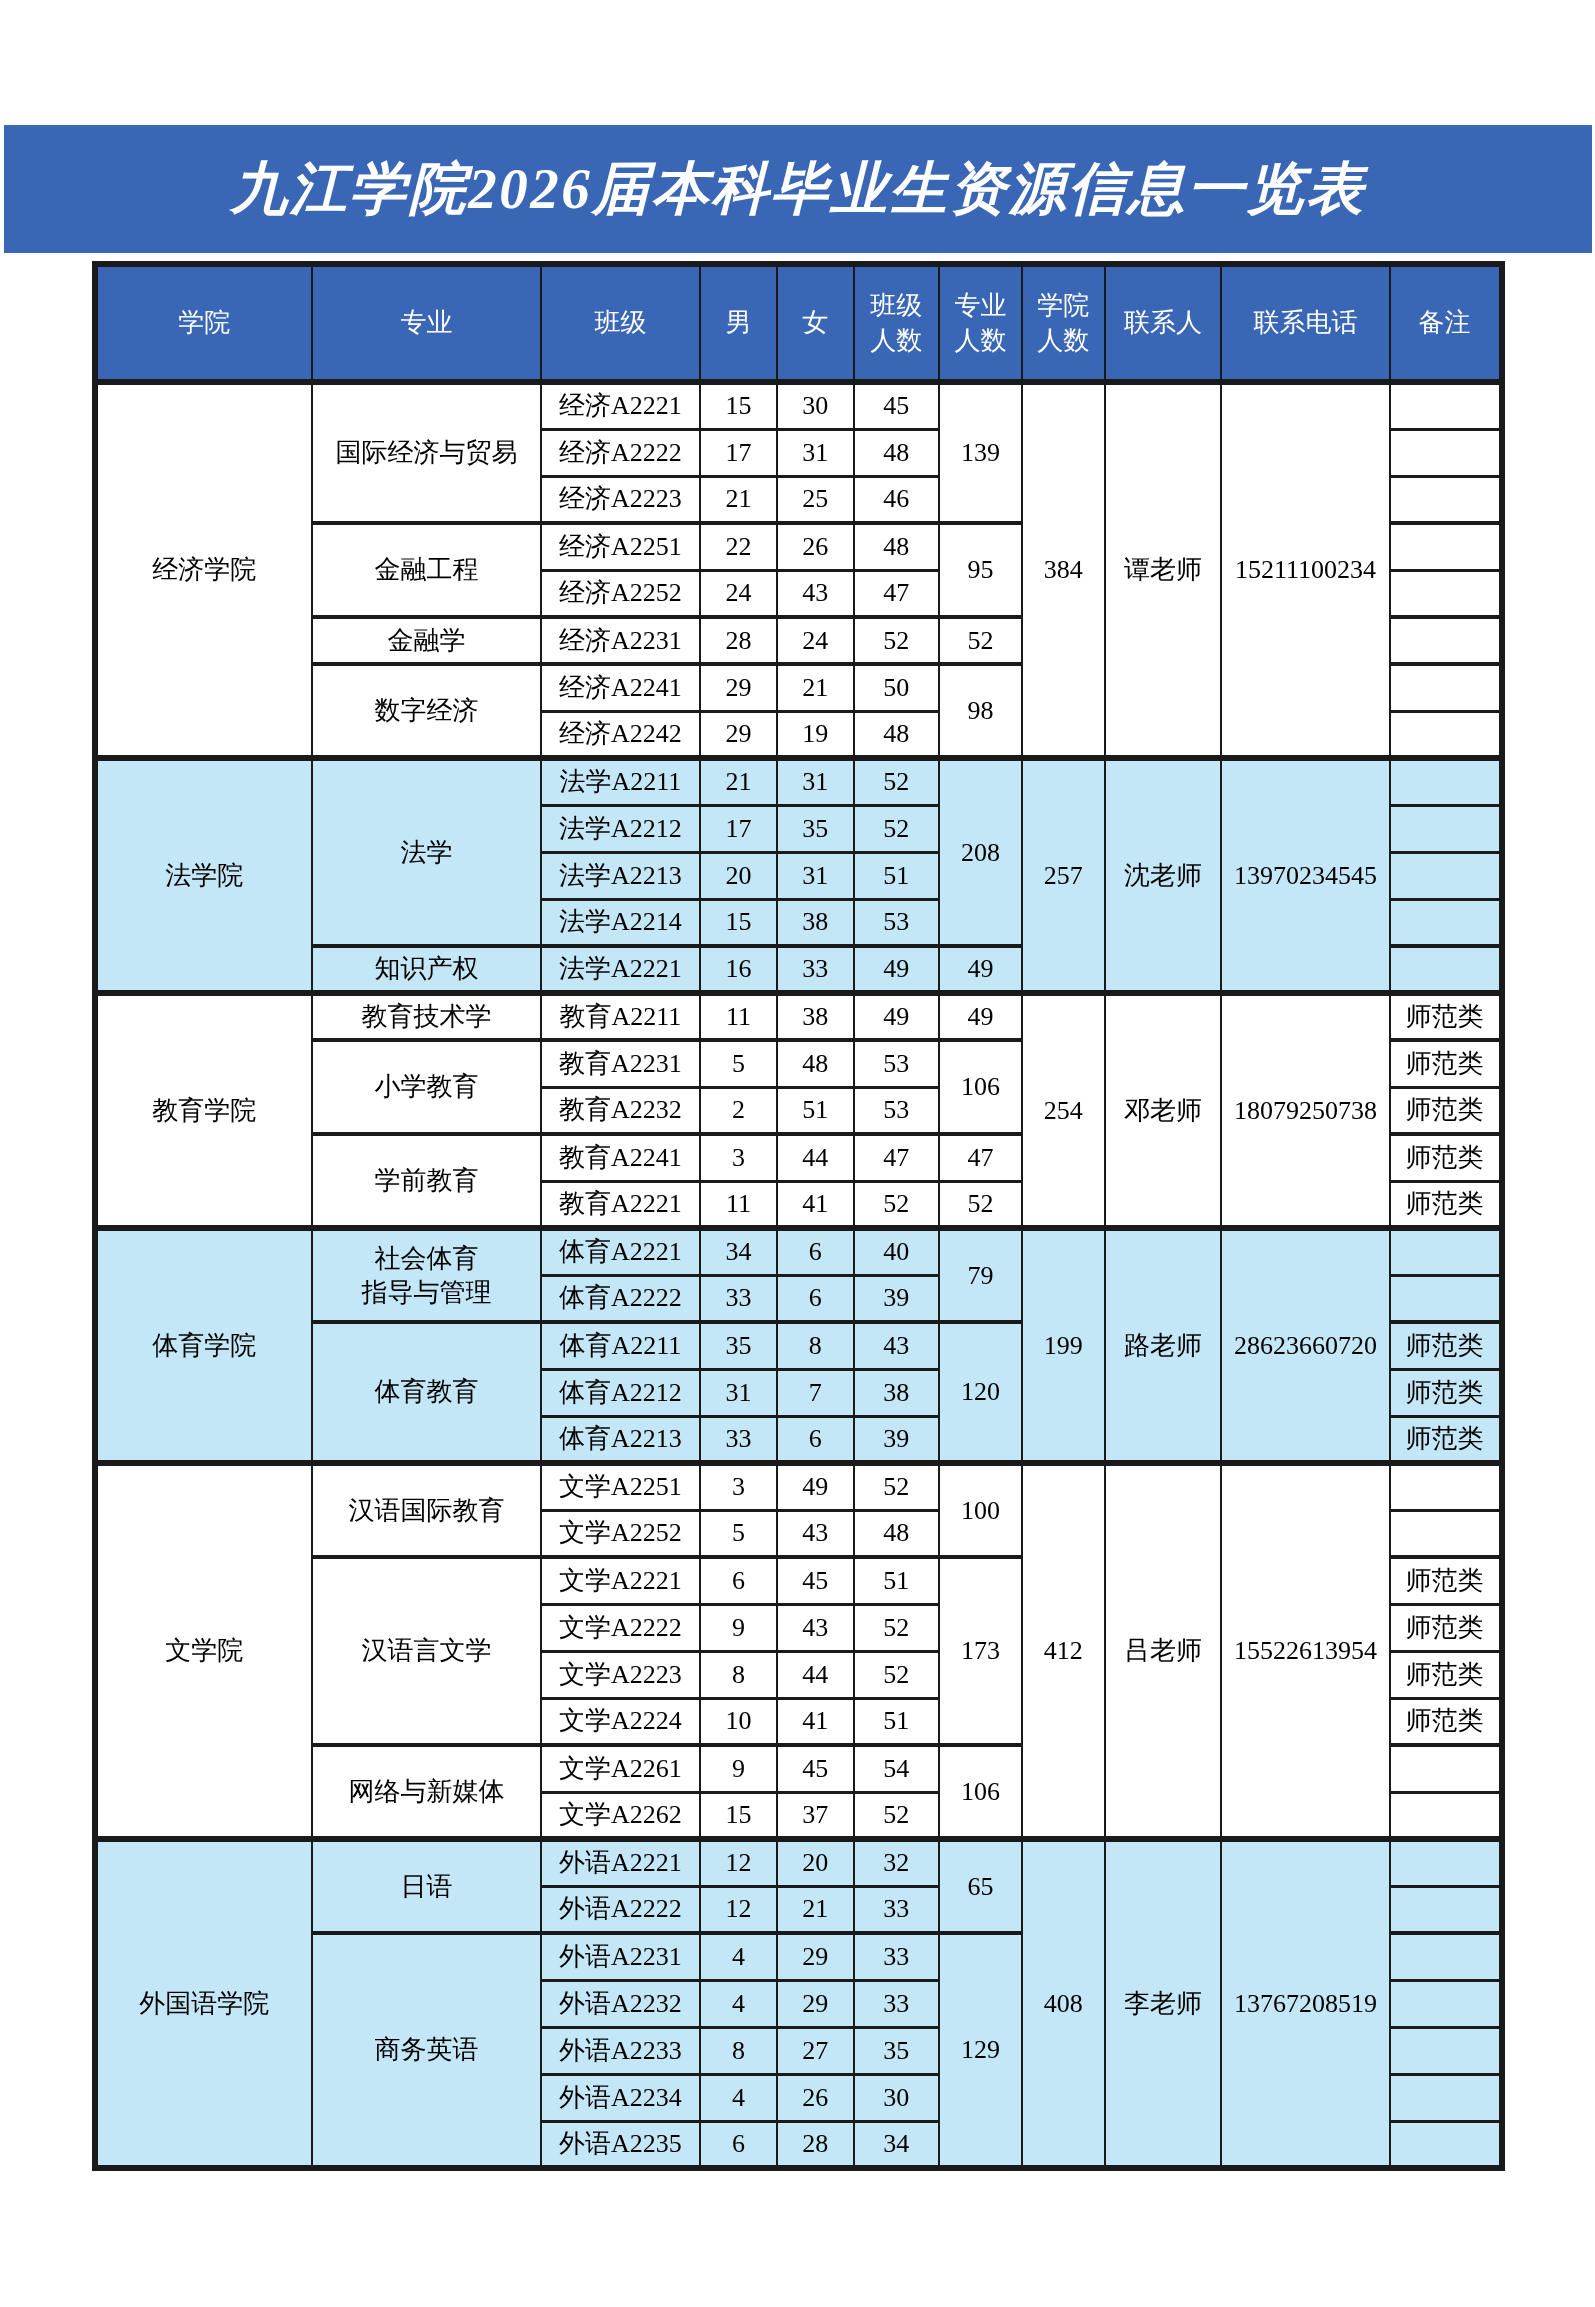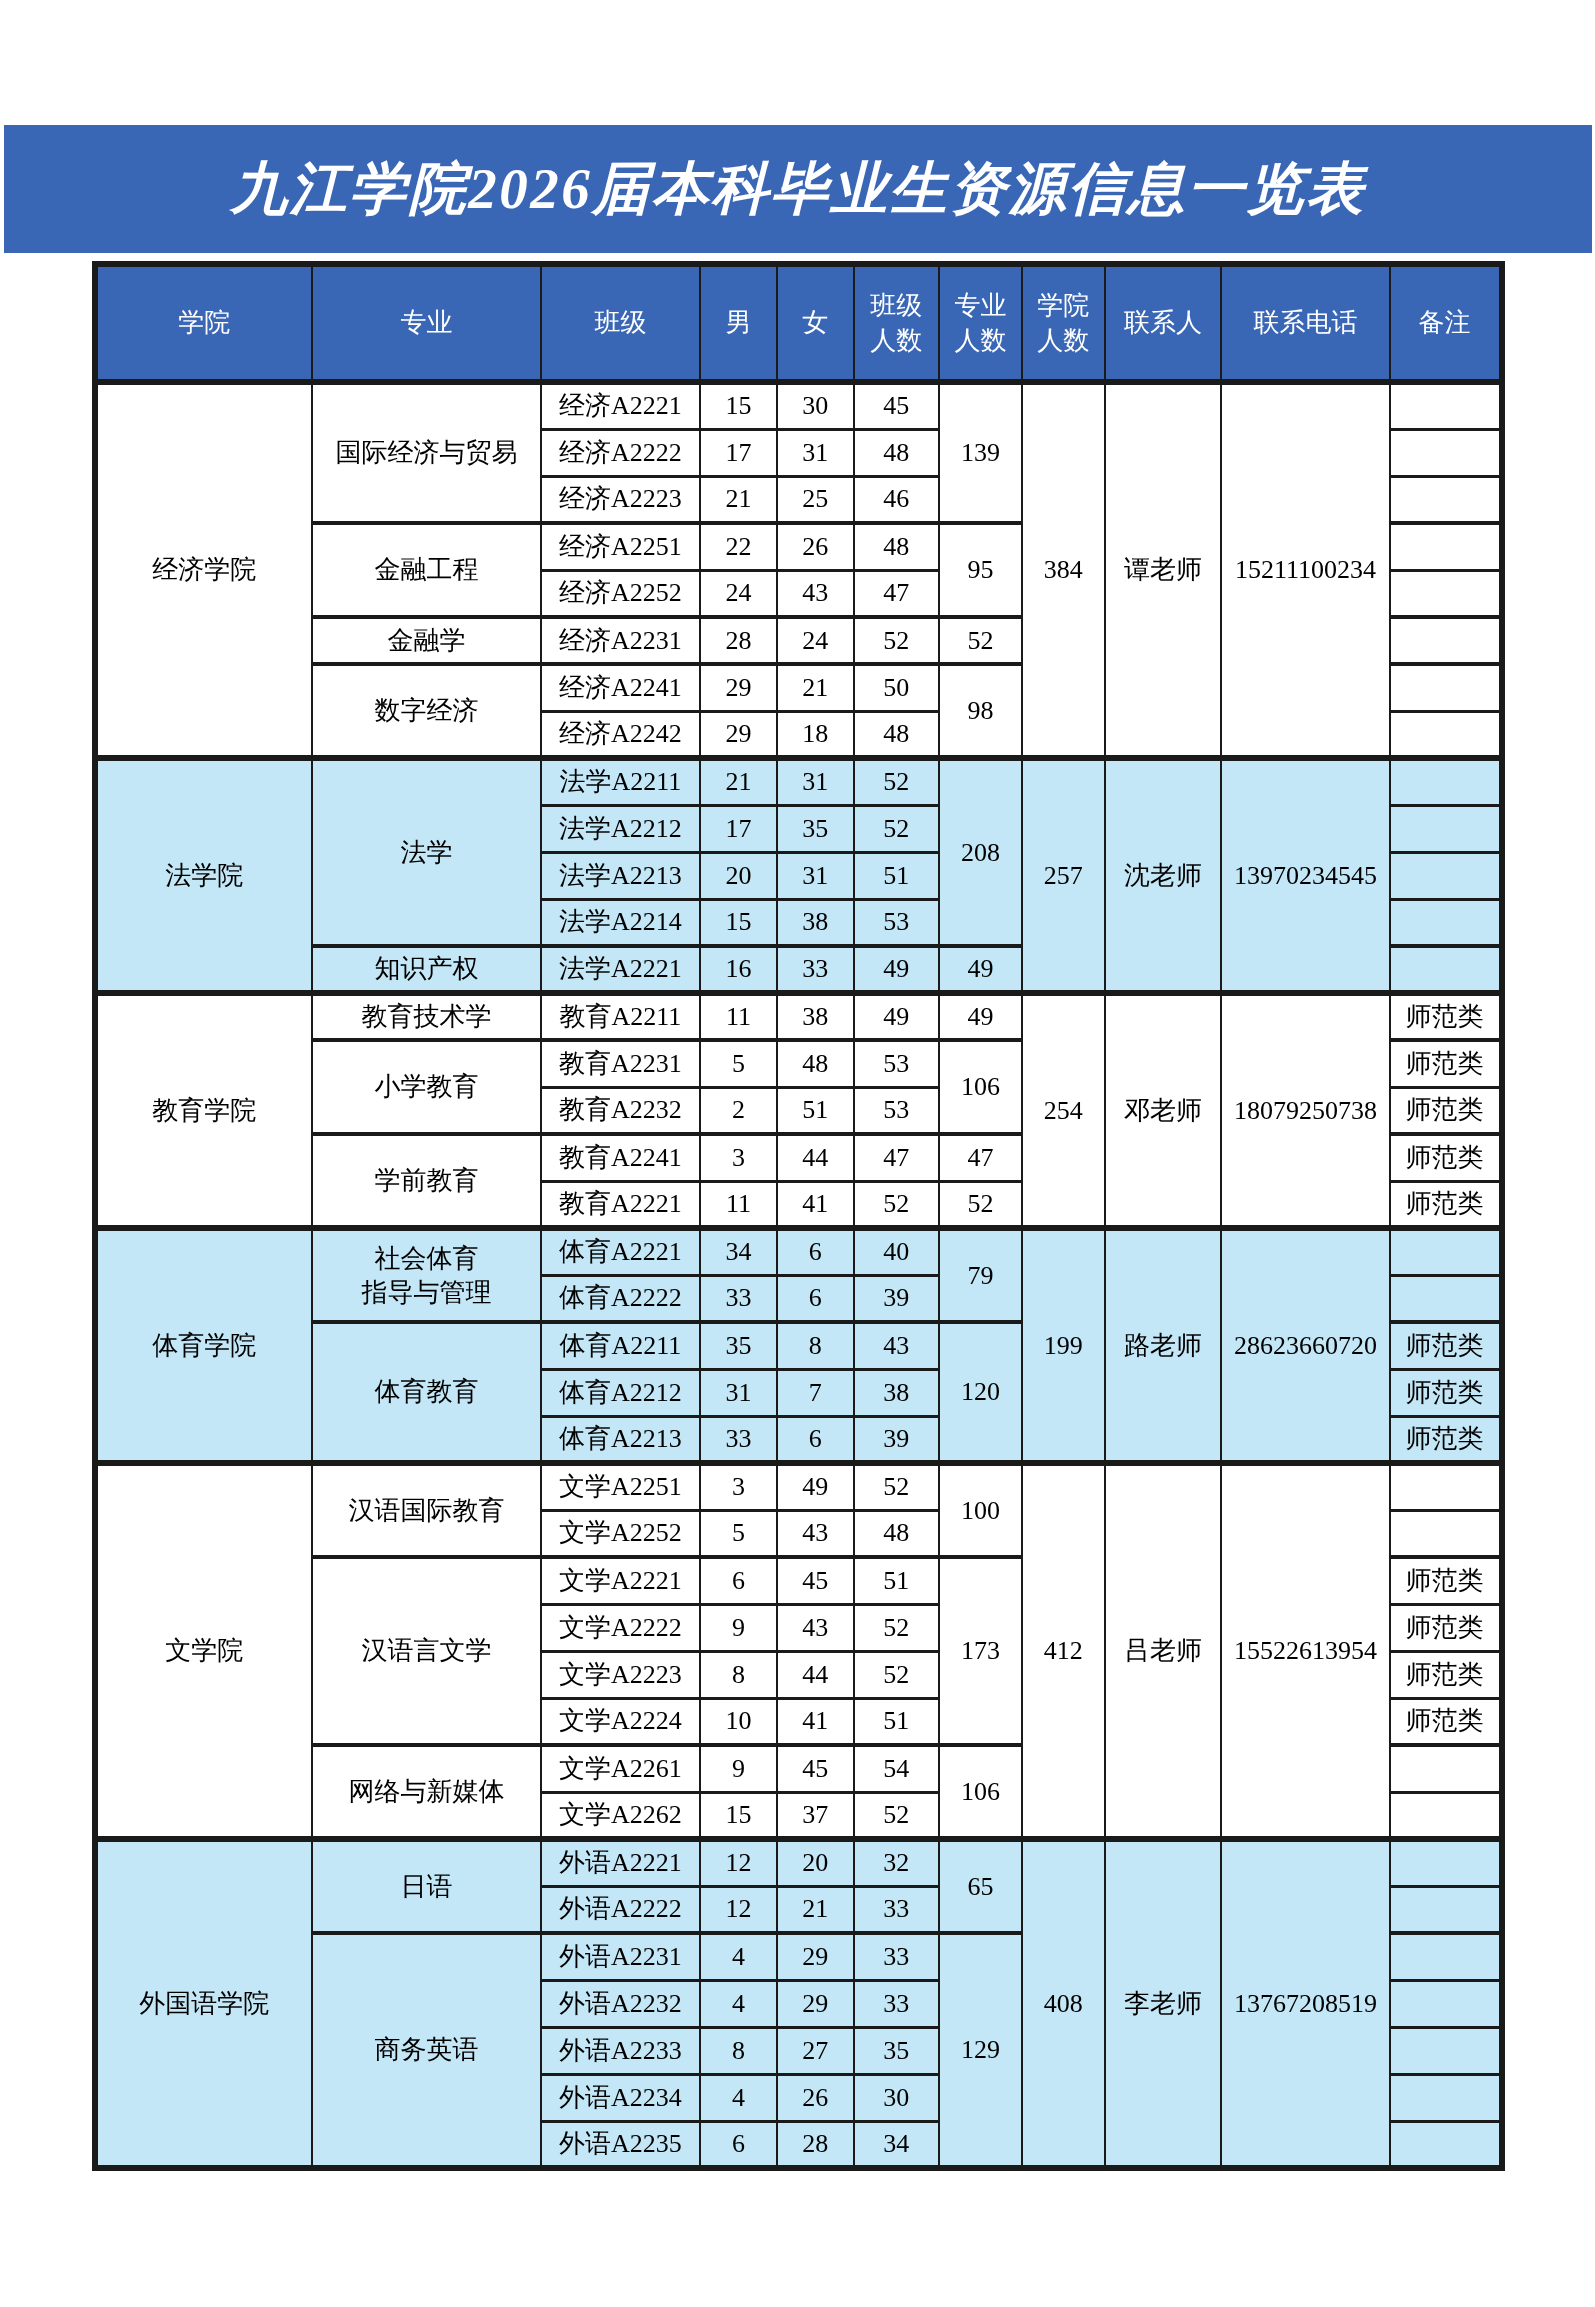--- a/index.html
+++ b/index.html
@@ -176,21 +176,21 @@
           <td>经济A2241</td>
           <td>29</td>
           <td>21</td>
           <td>50</td>
           <td rowspan="2">98</td>
           <td></td>
         </tr>
         <tr class="bg-white">
           <td>经济A2242</td>
           <td>29</td>
-          <td>18</td>
+          <td>19</td>
           <td>48</td>
           <td></td>
         </tr>
         <tr class="bg-blue college-start major-start">
           <td rowspan="5">法学院</td>
           <td rowspan="4">法学</td>
           <td>法学A2211</td>
           <td>21</td>
           <td>31</td>
           <td>52</td>

